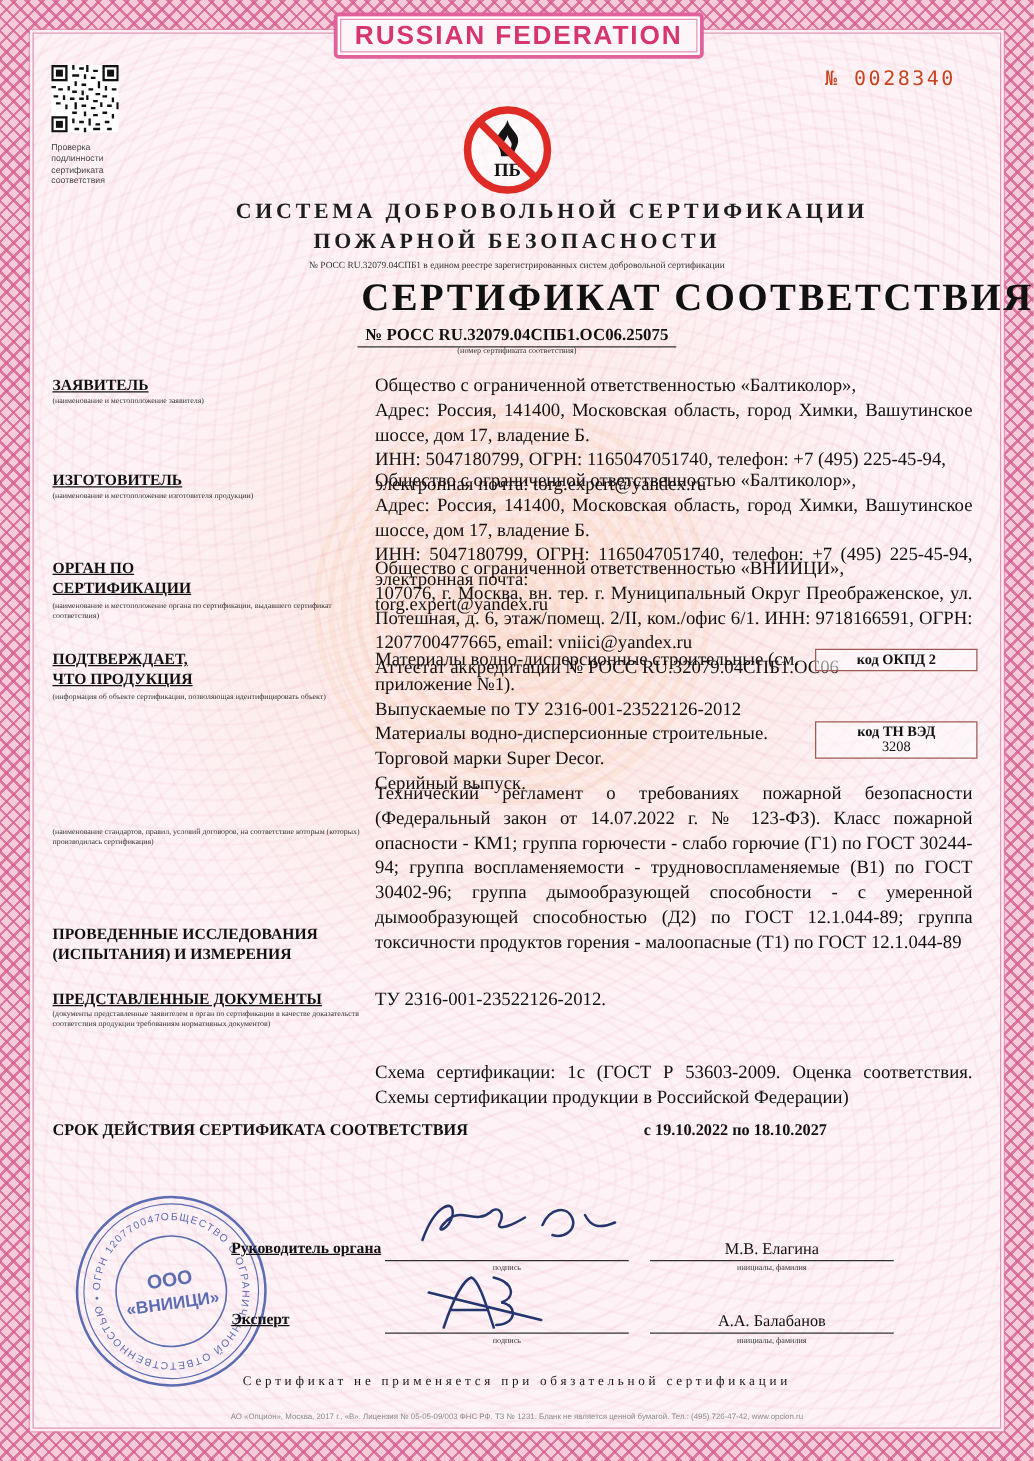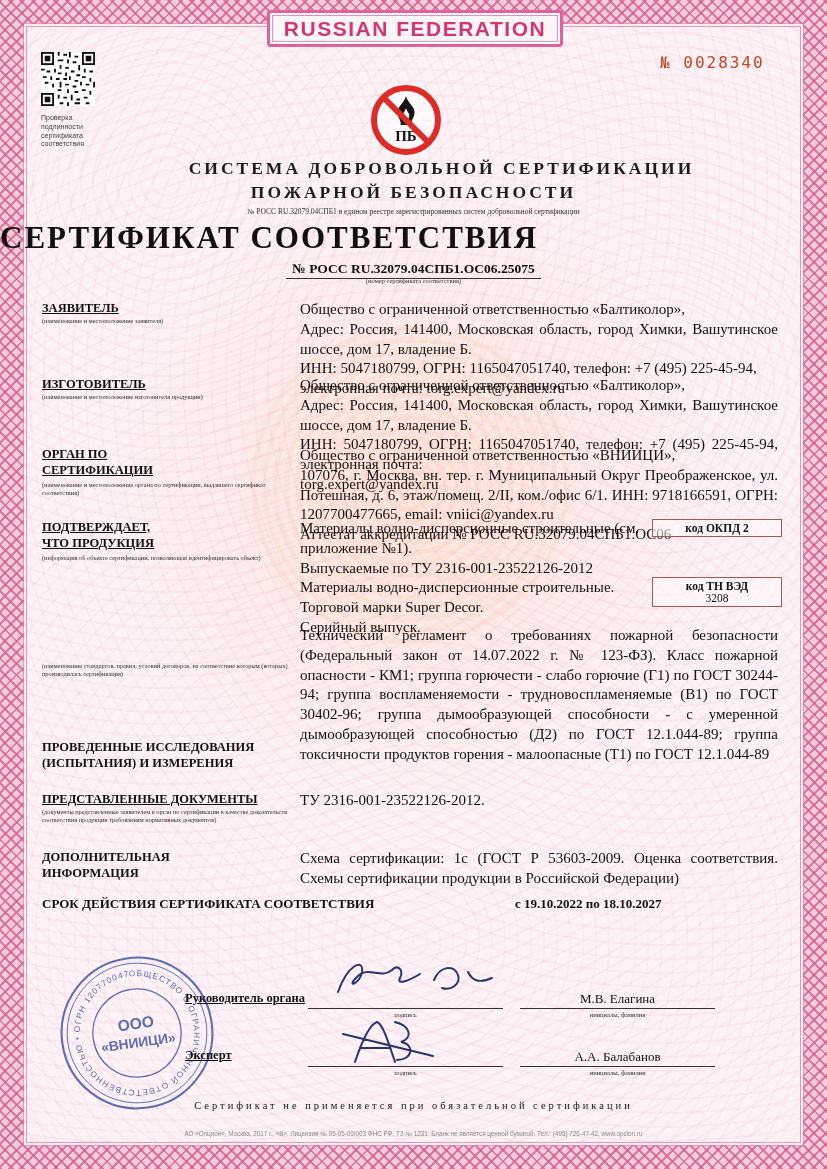--- a/index.html
+++ b/index.html
@@ -40,21 +40,21 @@
   .qr-wrap { position:absolute; left:41px; top:52px; width:100px; }
   .qr-caption { margin-top:4px; font-family:"Liberation Sans", sans-serif; font-size:7px; line-height:1.25; color:#444; }
 
   .pb-wrap { position:absolute; left:368px; top:82px; width:76px; height:76px; }
 
   .sys-title { position:absolute; left:0; width:827px; text-align:center; color:#1d1d1d;
     font-size:17.5px; letter-spacing:3px; font-weight:600; }
   .sys1 { top:158px;margin-left:28px; } .sys2 { top:182px; }
   .registry { position:absolute; left:0; top:207px; width:827px; text-align:center; font-size:7.5px; color:#333; }
 
-  .cert-title { position:absolute; left:0; top:220px; width:827px; text-align:left;
+  .cert-title { position:absolute; left:0; top:220px; width:827px; text-align:right;
     font-size:31px; font-weight:bold; letter-spacing:2px; color:#111; }
   .cert-number-row { position:absolute; left:0; top:259px; width:827px; text-align:center; }
   .cert-number { display:inline-block; font-size:13.5px; font-weight:bold; color:#111;
     border-bottom:1px solid #333; padding:0 6px 1px 6px; }
   .cert-number-caption { position:absolute; left:0; top:277px; width:827px; text-align:center; font-size:6.5px; color:#333; }
 
   .sec-heading { position:absolute; left:42px; width:256px; font-size:12.5px; font-weight:bold; color:#111; line-height:1.25; }
   .sec-heading.ul { text-decoration:underline; }
   .sec-caption { position:absolute; left:42px; width:250px; font-size:6.3px; color:#333; line-height:1.3; }
   .sec-body { position:absolute; left:300px; width:478px; font-size:15px; line-height:1.32; color:#111; text-align:justify; }
@@ -173,22 +173,20 @@
   <div class="sec-caption" style="top:662px">(наименование стандартов, правил, условий договоров, на соответствие которым (которых) производилась сертификация)</div>
   <div class="sec-body" style="top:626px">Технический регламент о требованиях пожарной безопасности (Федеральный закон от 14.07.2022 г. № 123-ФЗ). Класс пожарной опасности - КМ1; группа горючести - слабо горючие (Г1) по ГОСТ 30244-94; группа воспламеняемости - трудновоспламеняемые (В1) по ГОСТ 30402-96; группа дымообразующей способности - с умеренной дымообразующей способностью (Д2) по ГОСТ 12.1.044-89; группа токсичности продуктов горения - малоопасные (Т1) по ГОСТ 12.1.044-89</div>
 
   <div class="sec-heading ml" style="top:740px; width:260px">ПРОВЕДЕННЫЕ ИССЛЕДОВАНИЯ
 (ИСПЫТАНИЯ) И ИЗМЕРЕНИЯ</div>
 
   <div class="sec-heading ul" style="top:792px">ПРЕДСТАВЛЕННЫЕ ДОКУМЕНТЫ</div>
   <div class="sec-caption ml" style="top:808px">(документы представленные заявителем в орган по сертификации в качестве доказательств соответствия продукции требованиям нормативных документов)</div>
   <div class="sec-body" style="top:791px; text-align:left;">ТУ 2316-001-23522126-2012.</div>
 
-  <div class="sec-heading ml" style="top:850px">ДОПОЛНИТЕЛЬНАЯ
-ИНФОРМАЦИЯ</div>
   <div class="sec-body" style="top:849px">Схема сертификации: 1с (ГОСТ Р 53603-2009. Оценка соответствия. Схемы сертификации продукции в Российской Федерации)</div>
 
   <div class="validity-heading">СРОК ДЕЙСТВИЯ СЕРТИФИКАТА СООТВЕТСТВИЯ</div>
   <div class="validity-value">с 19.10.2022 по 18.10.2027</div>
 
   <svg class="stamp" viewBox="0 0 185 185">
     <circle cx="92.5" cy="92.5" r="82" fill="none" stroke="#4056a8" stroke-width="2.2"></circle>
     <circle cx="92.5" cy="92.5" r="76" fill="none" stroke="#4056a8" stroke-width="1"></circle>
     <circle cx="92.5" cy="92.5" r="48" fill="none" stroke="#4056a8" stroke-width="1.4"></circle>
     <defs>

